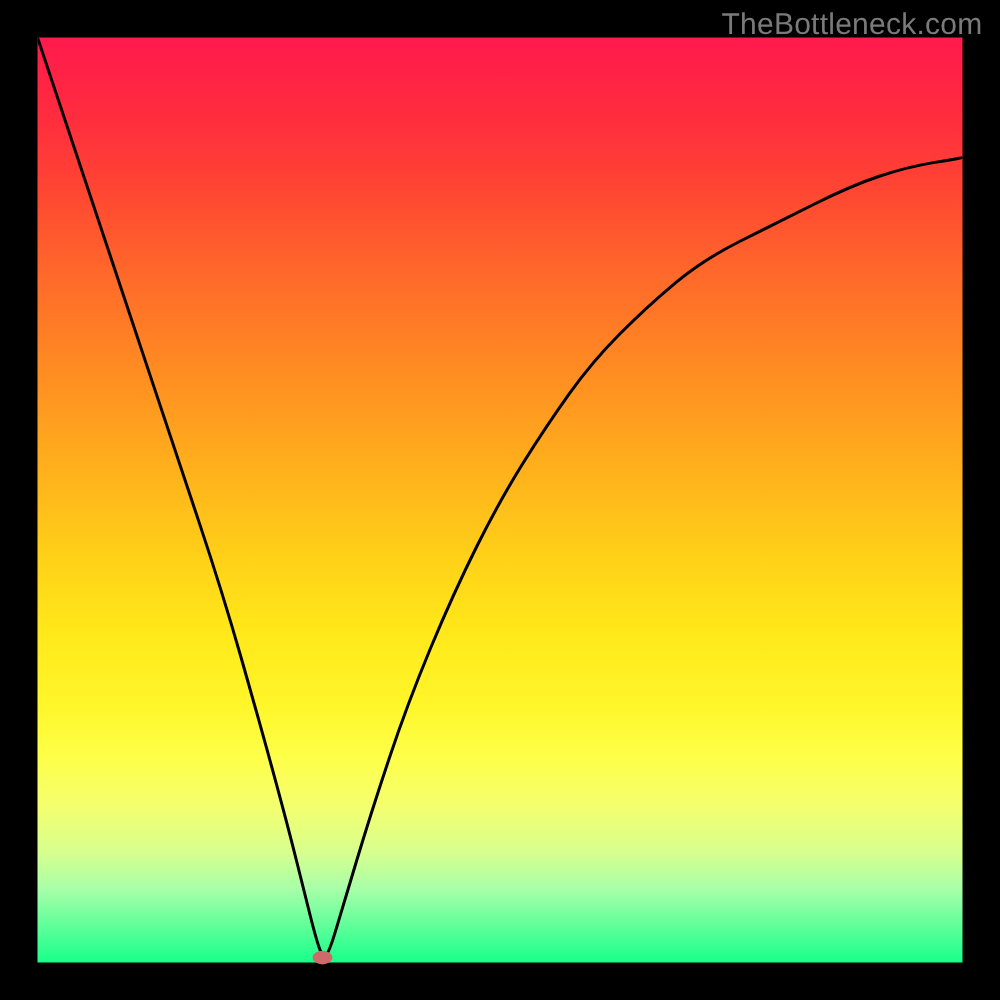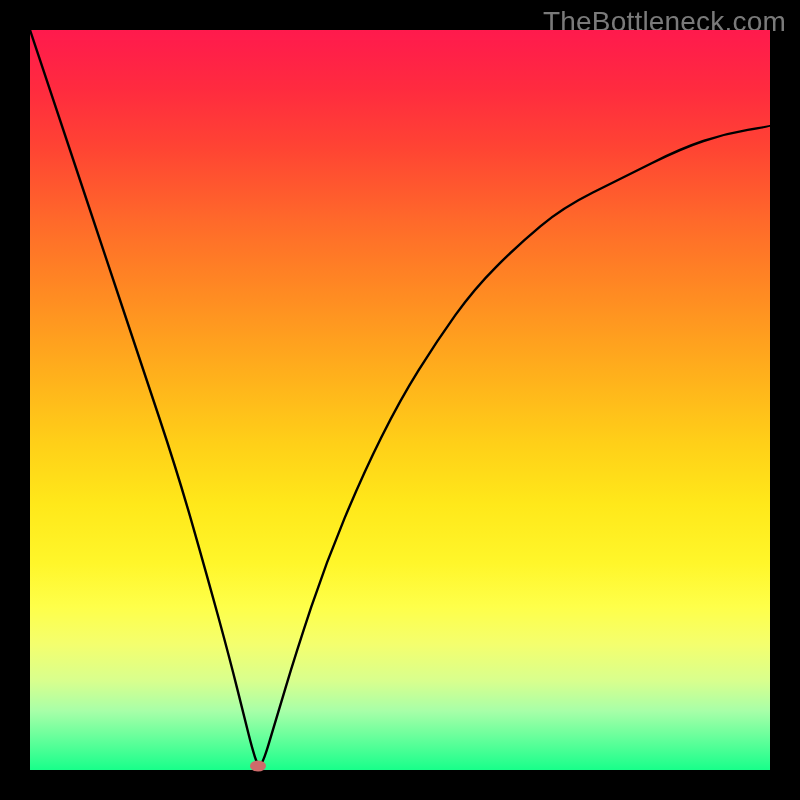--- a/index.html
+++ b/index.html
@@ -38,21 +38,21 @@
     left: 0;
     top: 0;
     width: 740px;
     height: 740px;
   }
   .watermark {
     position: absolute;
     top: 6px;
     right: 14px;
     font-family: Arial, Helvetica, sans-serif;
-    font-size: 28px;
+    font-size: 24px;
     color: #7a7a7a;
     font-weight: 500;
     letter-spacing: 0.2px;
   }
   .minimum-dot {
     position: absolute;
     width: 16px;
     height: 11px;
     background: #cf6a6a;
     border-radius: 50%;

